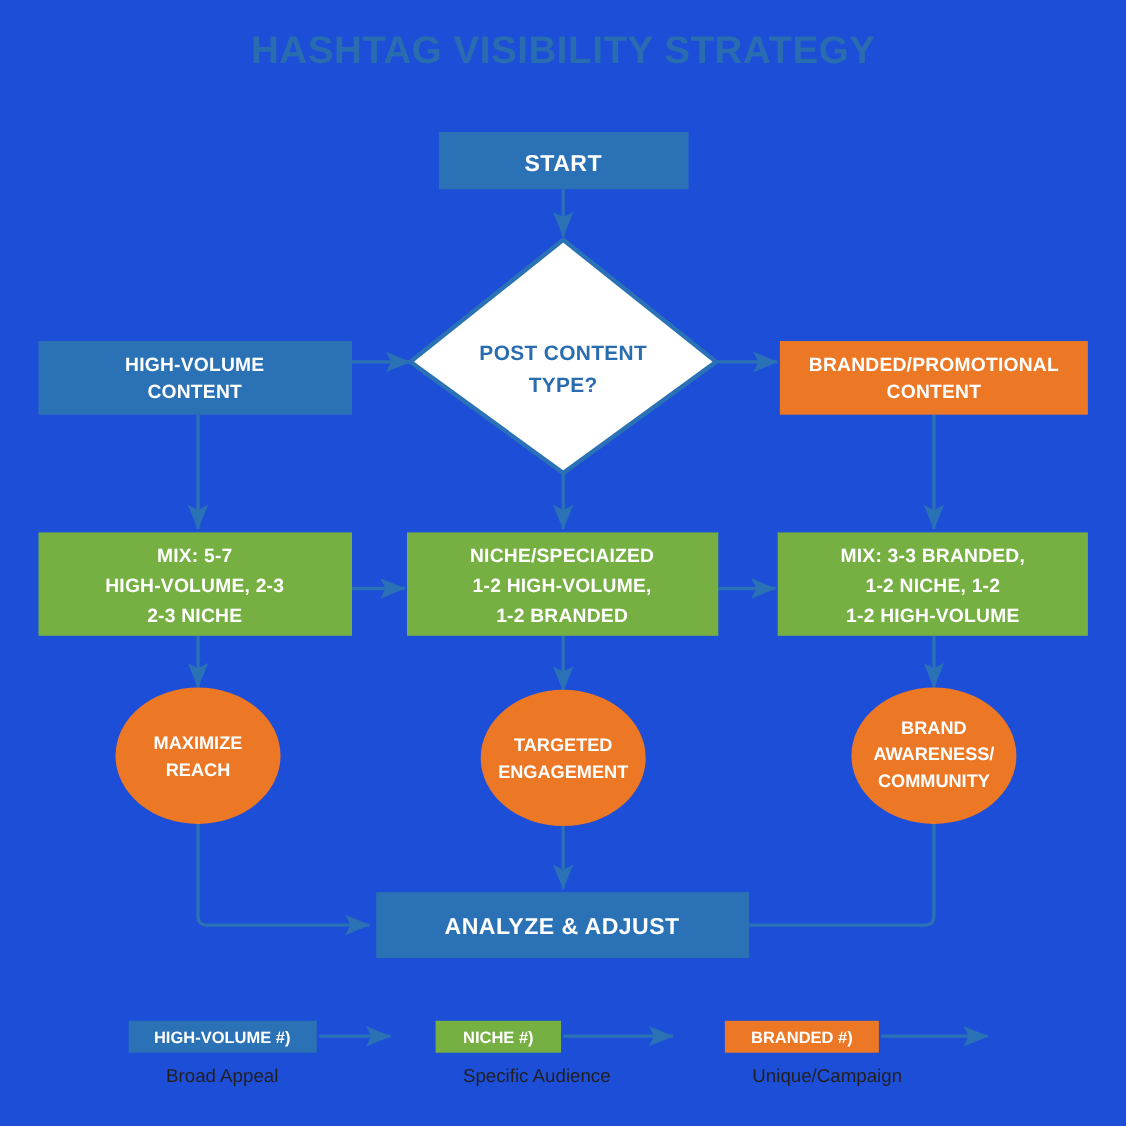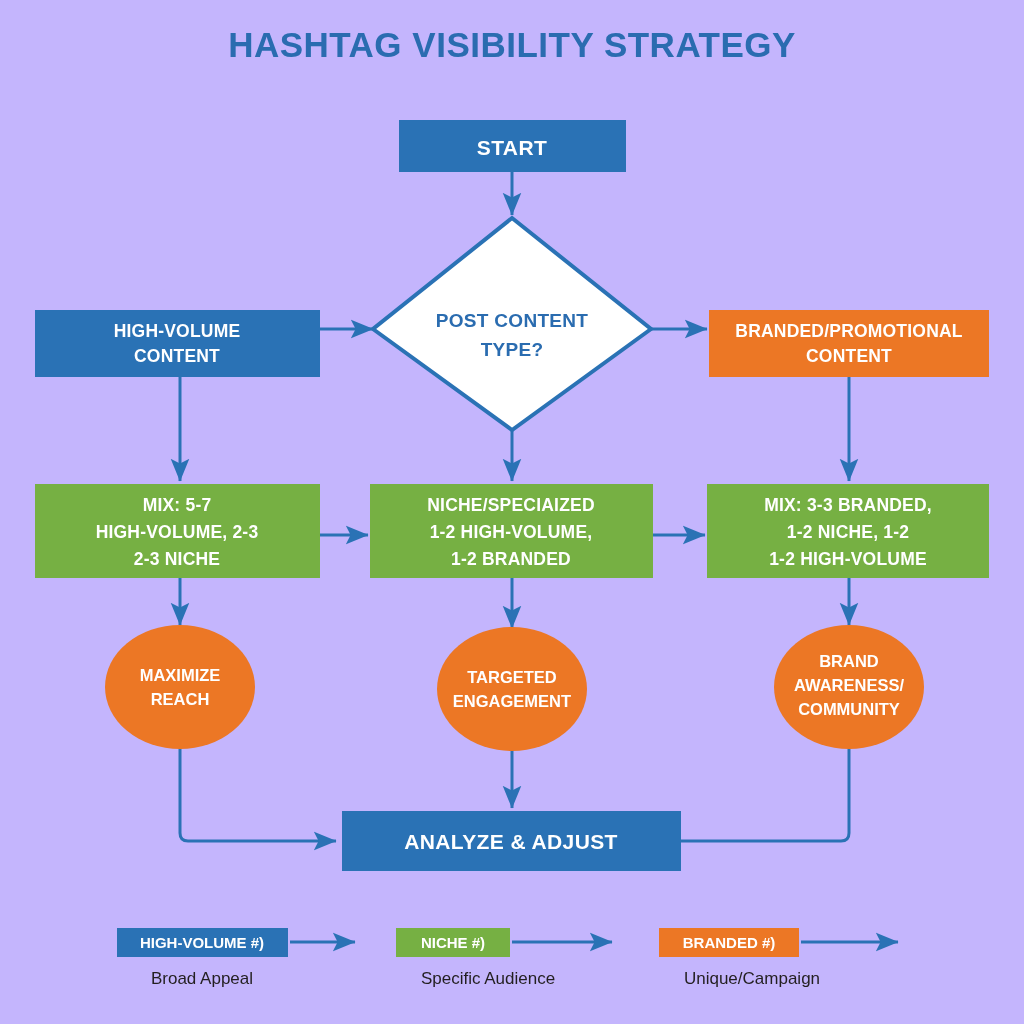--- a/index.html
+++ b/index.html
@@ -4,21 +4,21 @@
 <style>
   html, body {
     margin: 0;
     padding: 0;
     background: #ffffff;
   }
   #canvas {
     position: relative;
     width: 1024px;
     height: 1024px;
-    background: #c4b5fd;
+    background: #1d4ed8;
     overflow: hidden;
     font-family: "Liberation Sans", sans-serif;
   }
   #flow-svg {
     position: absolute;
     left: 0;
     top: 0;
     width: 1024px;
     height: 1024px;
   }

